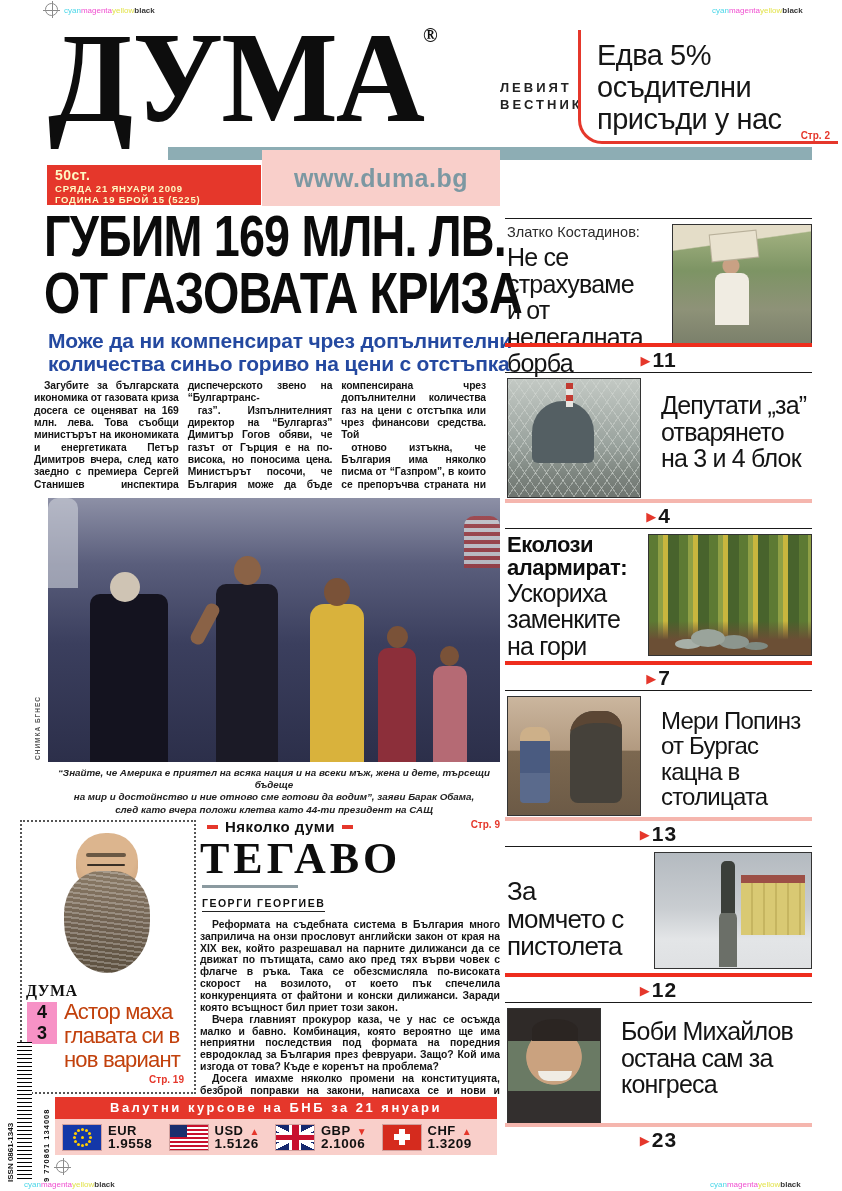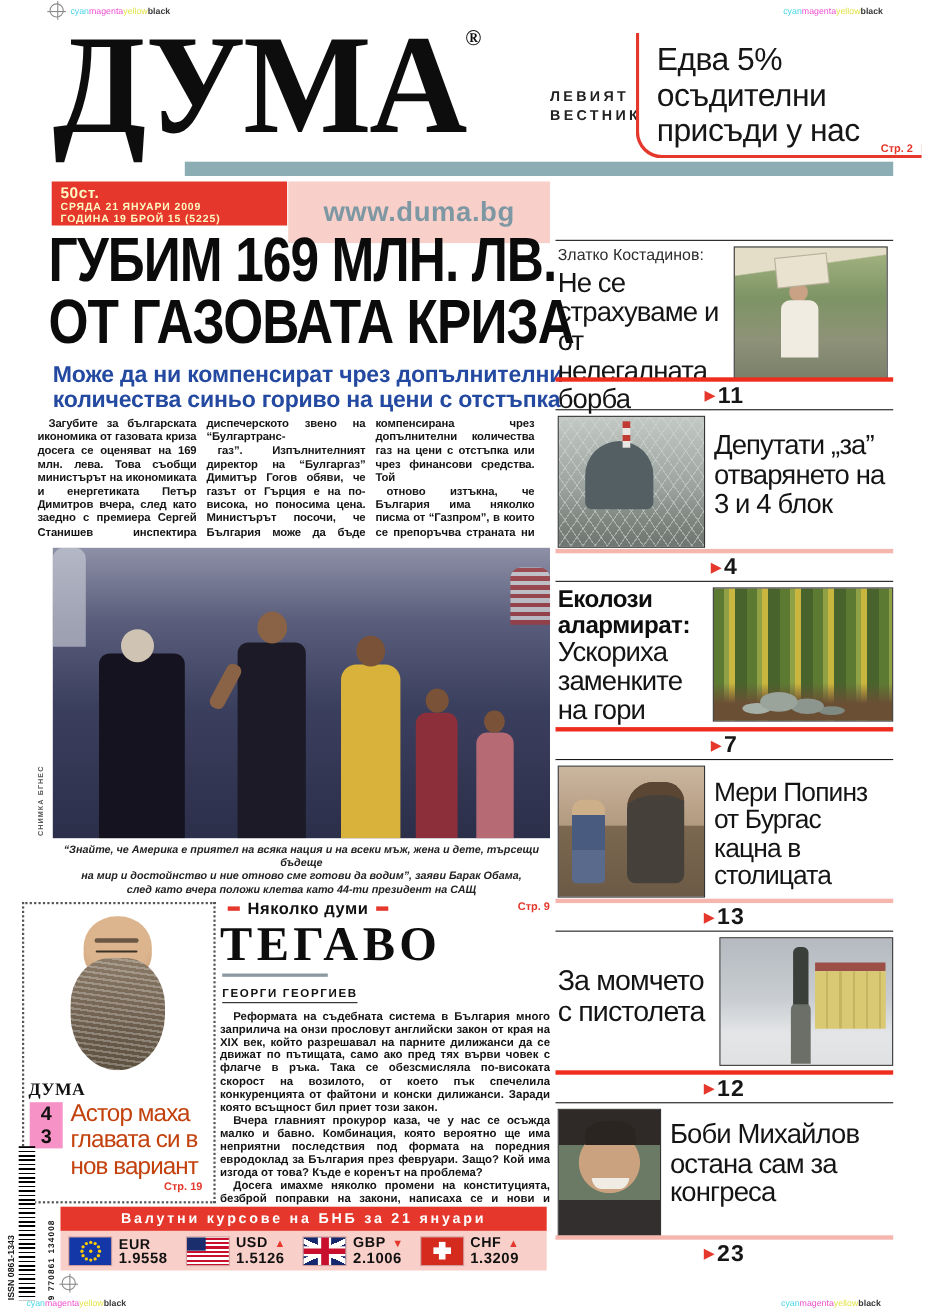--- a/index.html
+++ b/index.html
@@ -28,21 +28,21 @@
     border-left:3px solid #e5372b;border-bottom:3px solid #e5372b;border-bottom-left-radius:24px;
     padding:10px 0 0 16px;}
   #teaser .t-line{font-size:29px;font-weight:400;letter-spacing:-0.5px;line-height:1.1;color:#161616;}
   #teaser .t-page{position:absolute;right:8px;bottom:0;font-size:10px;font-weight:bold;color:#e5372b;}
 
   
   #issue-red{position:absolute;left:47px;top:165px;width:214px;height:40px;background:#e5372b;
     color:#fef9c3;padding:2px 8px;}
   #issue-red .price{font-size:14px;font-weight:bold;letter-spacing:0.5px;}
   #issue-red .dline{font-size:9.5px;font-weight:bold;letter-spacing:0.8px;}
-  #issue-pink{position:absolute;left:262px;top:165px;width:238px;height:56px;background:#f9cfca;
+  #issue-pink{position:absolute;left:262px;top:150px;width:238px;height:56px;background:#f9cfca;
     display:flex;align-items:center;justify-content:center;}
   #issue-pink .site{font-size:25px;font-weight:bold;color:#7d98a2;letter-spacing:0.5px;}
 
   
   #headline{position:absolute;left:44px;top:208px;}
   #headline .hl{font-size:57px;font-weight:bold;letter-spacing:-1px;line-height:1.0;
     transform:scaleX(0.82);transform-origin:0 0;white-space:nowrap;color:#0b0b0b;}
   #subhead{position:absolute;left:48px;top:329px;font-size:21px;font-weight:bold;
     color:#2449a0;line-height:1.1;letter-spacing:-0.2px;}
   #bodycols{position:absolute;left:34px;top:380px;width:452px;height:116px;overflow:hidden;
@@ -55,21 +55,21 @@
   .lp-fig{position:absolute;border-radius:10px 10px 0 0;}
   .lp-head{position:absolute;border-radius:50%;}
   #photo-credit{position:absolute;left:34px;top:760px;transform:rotate(-90deg);
     transform-origin:0 0;font-size:6.5px;font-weight:bold;letter-spacing:1px;color:#555;white-space:nowrap;}
   #caption{position:absolute;left:48px;top:767px;width:452px;text-align:center;
     font-size:9.8px;font-style:italic;font-weight:bold;line-height:1.25;color:#222;}
   #caption .cap-page{display:block;text-align:right;color:#e5372b;font-style:normal;font-size:10px;margin-top:3px;}
 
   
   .sb-item{position:absolute;left:505px;width:307px;border-top:1.5px solid #1a1a1a;}
-  .sb-row{display:flex;gap:8px;padding:5px 0 0 2px;}
+  .sb-row{display:flex;gap:20px;padding:5px 0 0 2px;}
   .sb-kicker{font-size:14.5px;color:#2c2c2c;margin-bottom:4px;}
   .sb-kicker-bold{font-size:22px;font-weight:bold;color:#0e0e0e;line-height:1.04;letter-spacing:-0.5px;}
   .sb-title{font-size:25px;font-weight:400;line-height:1.06;letter-spacing:-0.8px;color:#141414;}
   .sb-photo{border:1px solid #333;flex-shrink:0;}
   .sb-line{position:absolute;left:0;right:0;bottom:25px;height:4px;}
   .sb-line.red{background:#ee2d1d;}
   .sb-line.pink{background:#f5b6ae;}
   .sb-page{position:absolute;bottom:0;left:0;right:0;text-align:center;height:24px;}
   .sb-page .tri{color:#e5372b;font-size:13px;vertical-align:2px;margin-right:2px;}
   .sb-page .pnum{font-size:21px;font-weight:800;color:#161616;letter-spacing:1px;}

